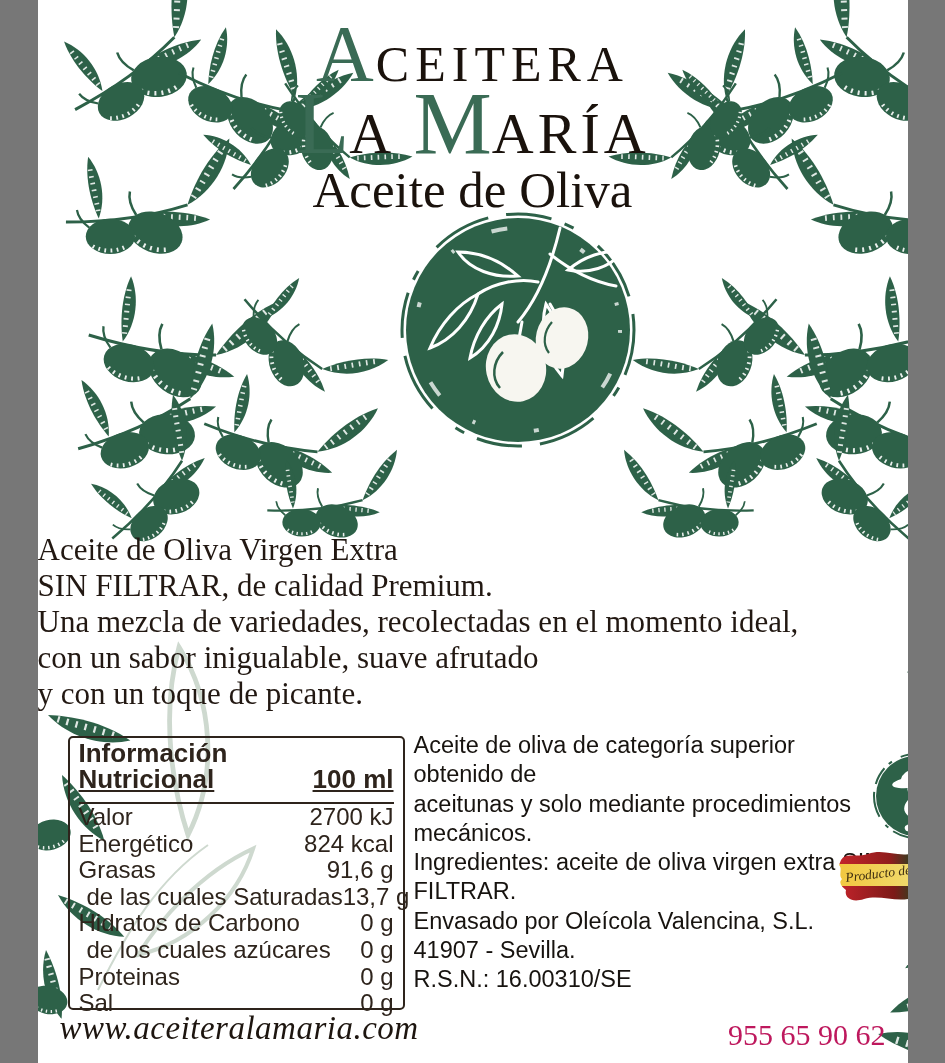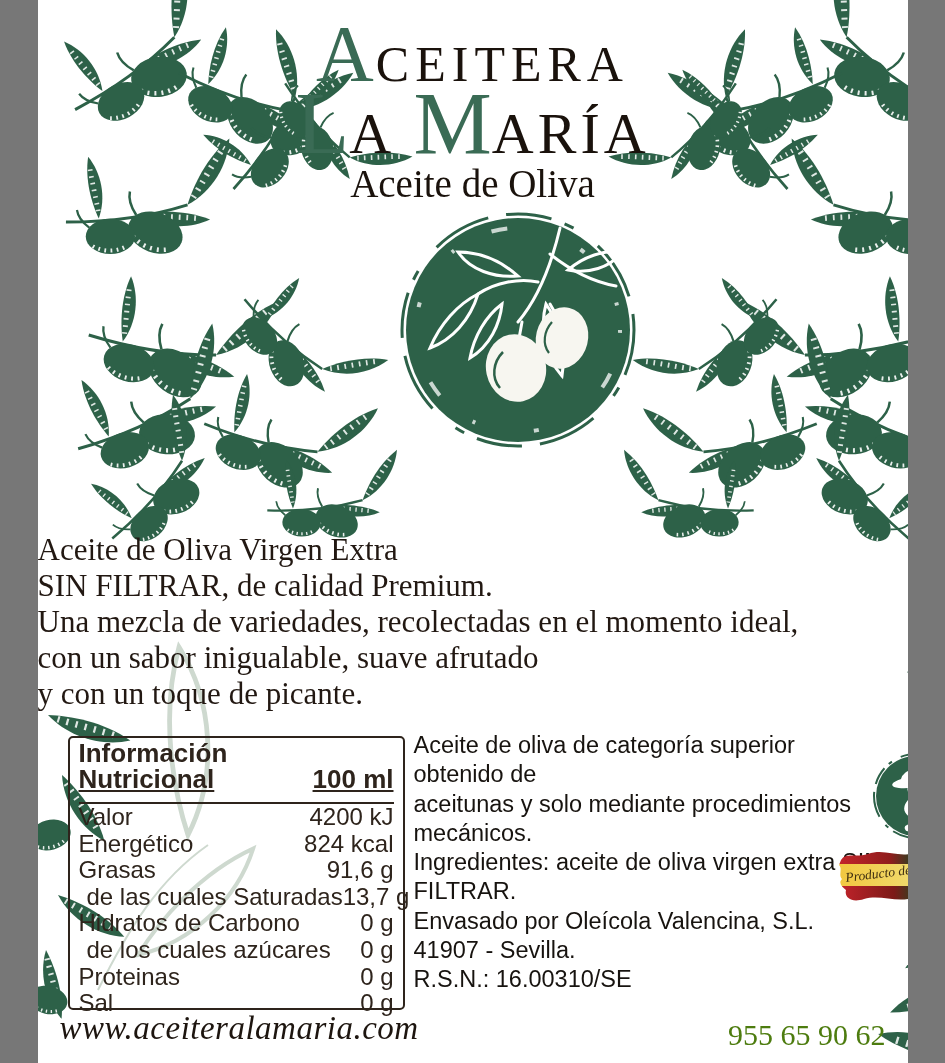--- a/index.html
+++ b/index.html
@@ -7,21 +7,21 @@
     position:relative; width:870px; height:1063px; background:#ffffff;
     overflow:hidden; font-family:"Liberation Serif", serif; margin:0 auto;
   }
   .layer{position:absolute; inset:0; z-index:0;}
   
   .title-block{position:absolute; top:14px; left:0; right:0; text-align:center; z-index:2; color:#1a120c;}
   .t1{font-size:50px; letter-spacing:6px; line-height:1;}
   .t1 .init{font-size:80px; color:#3a6b55; letter-spacing:2px;}
   .t2{font-size:58px; letter-spacing:4px; line-height:1; margin-top:-14px;}
   .t2 .init{font-size:88px; color:#3a6b55; letter-spacing:0;}
-  .sub1{font-size:39px; line-height:1.05; margin-top:-4px;}
+  .sub1{font-size:51px; line-height:1.05; margin-top:-4px;}
   .sub2{font-size:41px; letter-spacing:6px; line-height:1.0; margin-top:2px;}
   
   .logo{position:absolute; left:362px; top:212px; z-index:1;}
   
   .desc{position:absolute; top:532px; left:0; right:0; 
         font-size:31px; line-height:36px; color:#221812; z-index:2;}
   
   .nutrition{position:absolute; left:30px; top:736px; width:337px; height:274px;
     border:2.5px solid #2e241c; border-radius:5px; box-sizing:border-box;
     padding:2px 9px 0 9px; font-family:"Liberation Sans", sans-serif;
@@ -29,21 +29,21 @@
   .nut-head{display:flex; justify-content:space-between; align-items:flex-end;
     font-weight:bold; font-size:26px; line-height:26px;
     border-bottom:2.5px solid #2e241c; padding-bottom:10px;}
   .nut-head .u{text-decoration:underline;}
   .nut-rows{font-size:24px;}
   .nut-row{display:flex; justify-content:space-between; line-height:26.6px; white-space:nowrap;}
   .nut-row .ind{padding-left:8px;}
   
   .website{position:absolute; left:22px; top:1010px; width:350px; text-align:center;
     font-size:33px; letter-spacing:0.5px; color:#1d150f; z-index:2;font-style:italic;}
-  .phone{position:absolute; right:22px; top:1018px; font-size:30px; color:#4d7c0f; z-index:2;}
+  .phone{position:absolute; right:22px; top:1018px; font-size:30px; color:#be185d; z-index:2;}
   
   .rinfo{position:absolute; left:376px; top:731px; width:472px;
     font-family:"Liberation Sans", sans-serif; font-size:23.5px; line-height:29.3px;
     color:#17130f; z-index:2;}
   
   .mascot{position:absolute; left:835px; top:753px; z-index:2;}
   .ribbon{position:absolute; left:796px; top:845px; z-index:2;}
 </style>
 </head>
 <body>
@@ -168,21 +168,21 @@
     <div class="nut-head">
       <div>
         <div>Información</div>
         <div class="u">Nutricional</div>
       </div>
       <div class="u">100 ml</div>
     </div>
     <div class="nut-rows">
       <div class="nut-row">
           <span>Valor</span>
-          <span>4200 kJ</span>
+          <span>2700 kJ</span>
         </div>
       <div class="nut-row">
           <span>Energético</span>
           <span>824 kcal</span>
         </div>
       <div class="nut-row">
           <span>Grasas</span>
           <span>91,6 g</span>
         </div>
       <div class="nut-row">

